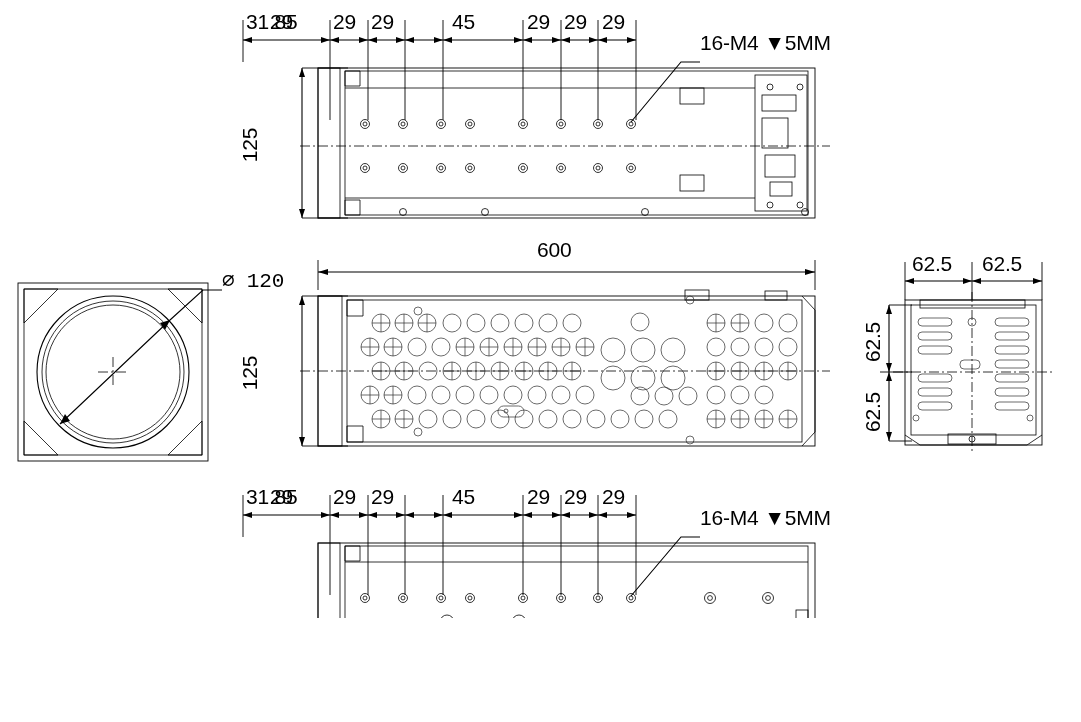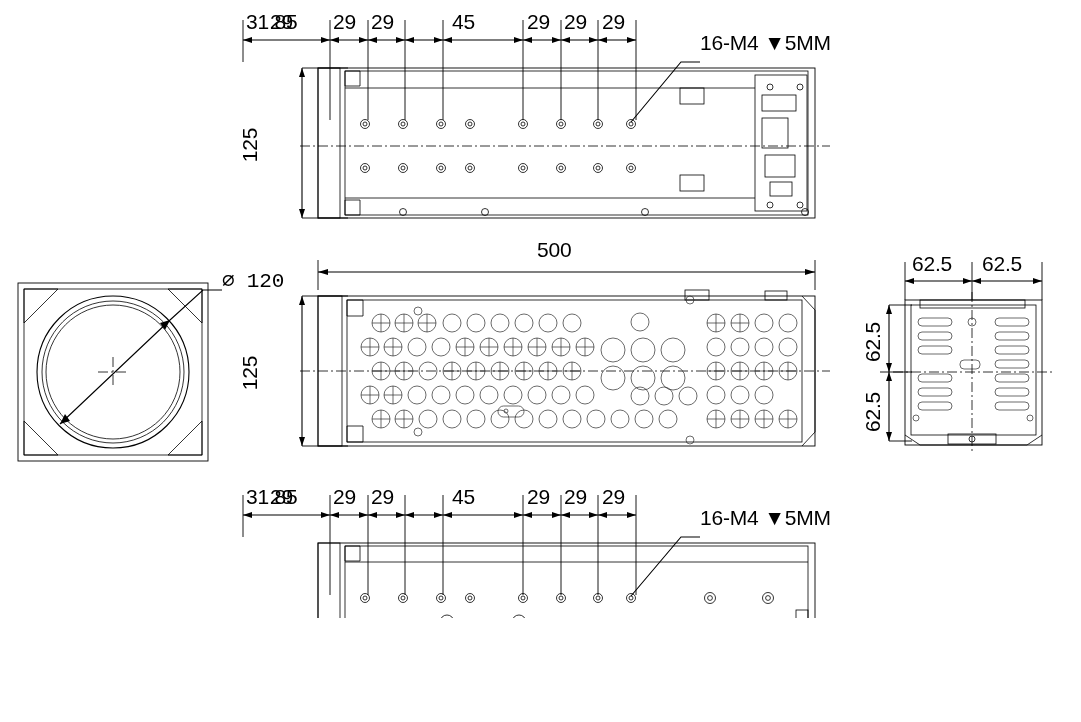--- a/index.html
+++ b/index.html
@@ -573,21 +573,21 @@
   <div class="dim-text" style="left:371px; top:10px;">29</div>
   <div class="dim-text" style="left:452px; top:10px;">45</div>
   <div class="dim-text" style="left:527px; top:10px;">29</div>
   <div class="dim-text" style="left:564px; top:10px;">29</div>
   <div class="dim-text" style="left:602px; top:10px;">29</div>
   <div class="dim-text rot90" style="left:233px; top:133px;">125</div>
   <div class="dim-text" style="left:700px; top:31px;">16-M4 ▼5MM</div>
 
   <div class="dim-text" style="left:222px; top:268px;font-family:Liberation Mono, monospace;">⌀ 120</div>
 
-  <div class="dim-text" style="left:537px; top:238px;">500</div>
+  <div class="dim-text" style="left:537px; top:238px;">600</div>
   <div class="dim-text rot90" style="left:233px; top:361px;">125</div>
 
   <div class="dim-text" style="left:912px; top:252px;">62.5</div>
   <div class="dim-text" style="left:982px; top:252px;">62.5</div>
   <div class="dim-text rot90" style="left:853px; top:330px;">62.5</div>
   <div class="dim-text rot90" style="left:853px; top:400px;">62.5</div>
 
   <div class="dim-text" style="left:246px; top:485px;">31.85</div>
   <div class="dim-text" style="left:270px; top:485px;">29</div>
   <div class="dim-text" style="left:333px; top:485px;">29</div>

